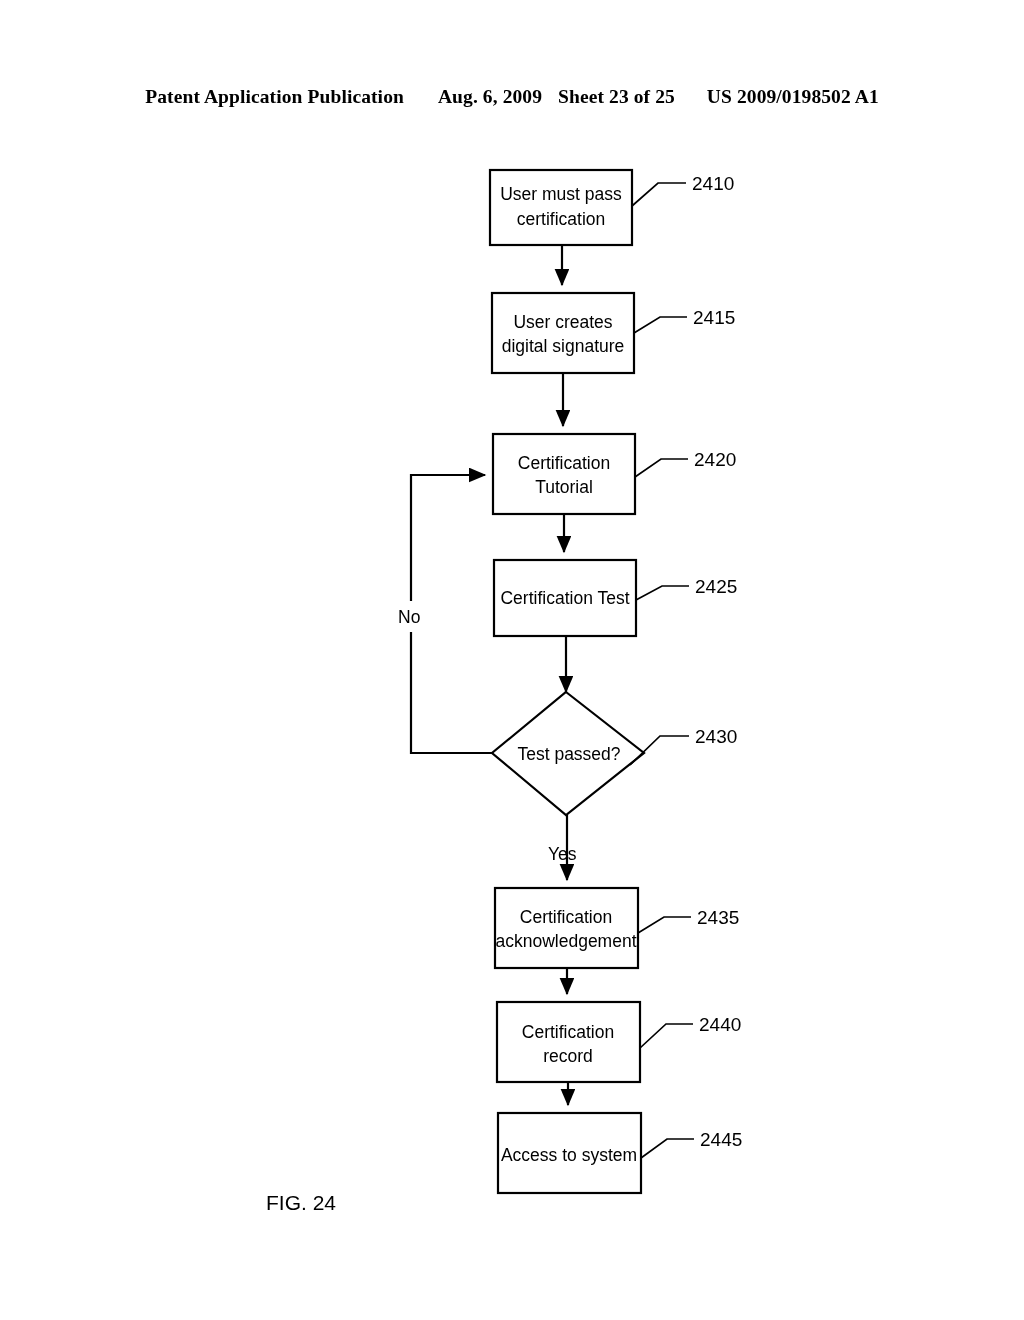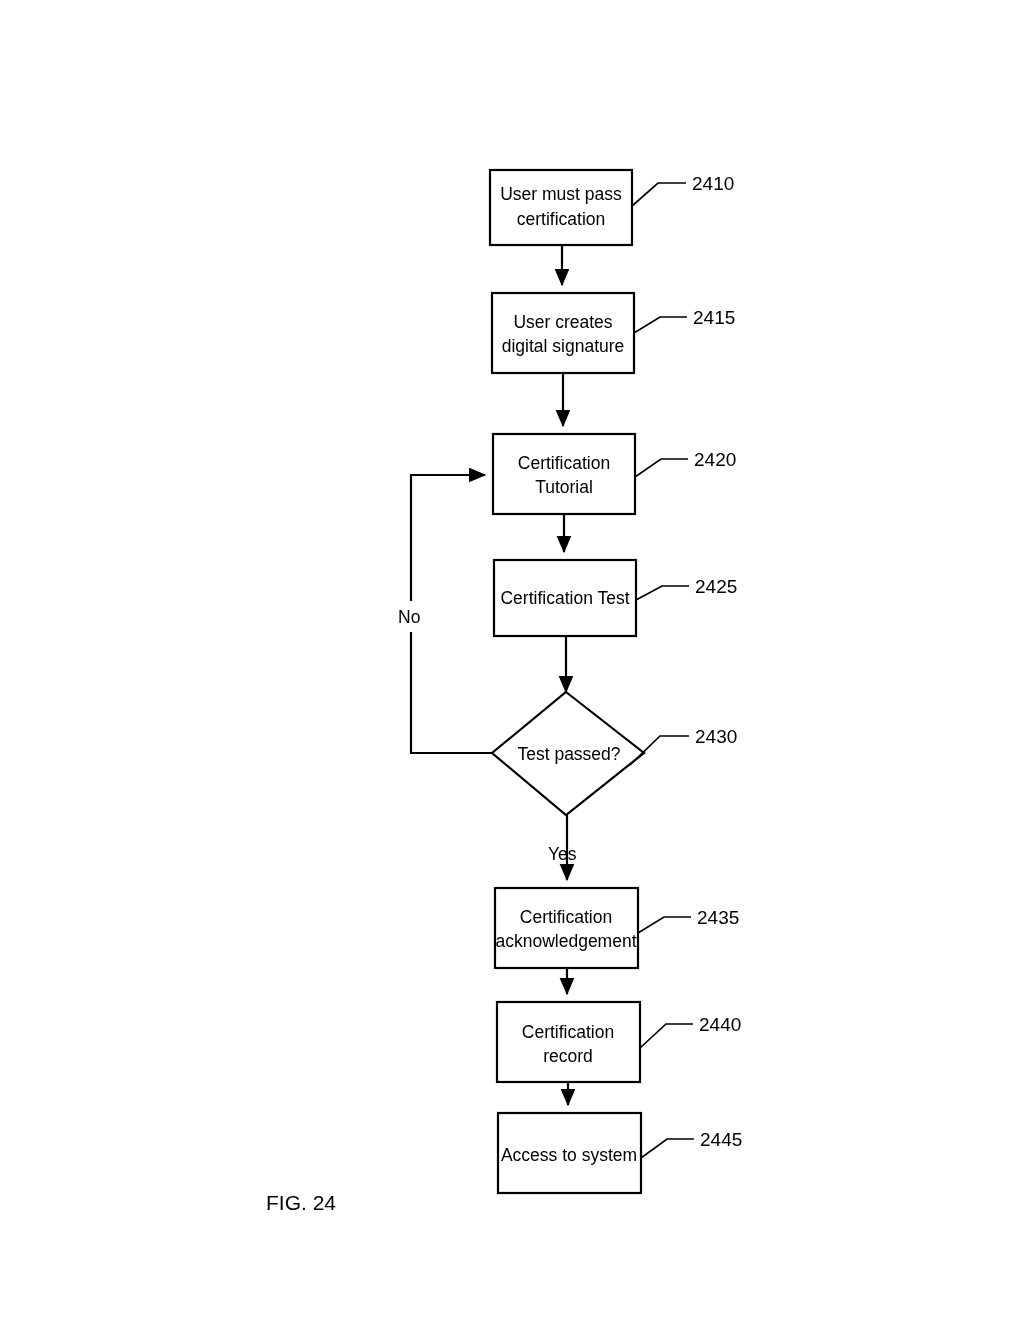--- a/index.html
+++ b/index.html
@@ -83,20 +83,23 @@
     stroke: #000000;
     stroke-width: 1.7;
     fill: none;
   }
 </style>
 </head>
 <body>
 
 <div id="page">
 
+  <div id="patent-header">
+    <span class="seg">Patent Application Publication</span><span class="sp-lg"></span><span class="seg">Aug. 6, 2009</span><span class="sp-md"></span><span class="seg">Sheet 23 of 25</span><span class="sp-xl"></span><span class="seg">US 2009/0198502 A1</span>
+  </div>
 
   <svg id="diagram" viewBox="0 0 1024 1320" xmlns="http://www.w3.org/2000/svg">
 
     <defs>
       <marker id="arrowhead" markerWidth="9" markerHeight="9" refX="7.4" refY="3.4" orient="auto" markerUnits="strokeWidth">
         <path d="M 0 0 L 8 3.4 L 0 6.8 z" fill="#000000"></path>
       </marker>
     </defs>
 
     <line class="conn" x1="562" y1="245" x2="562" y2="285" marker-end="url(#arrowhead)"></line>

